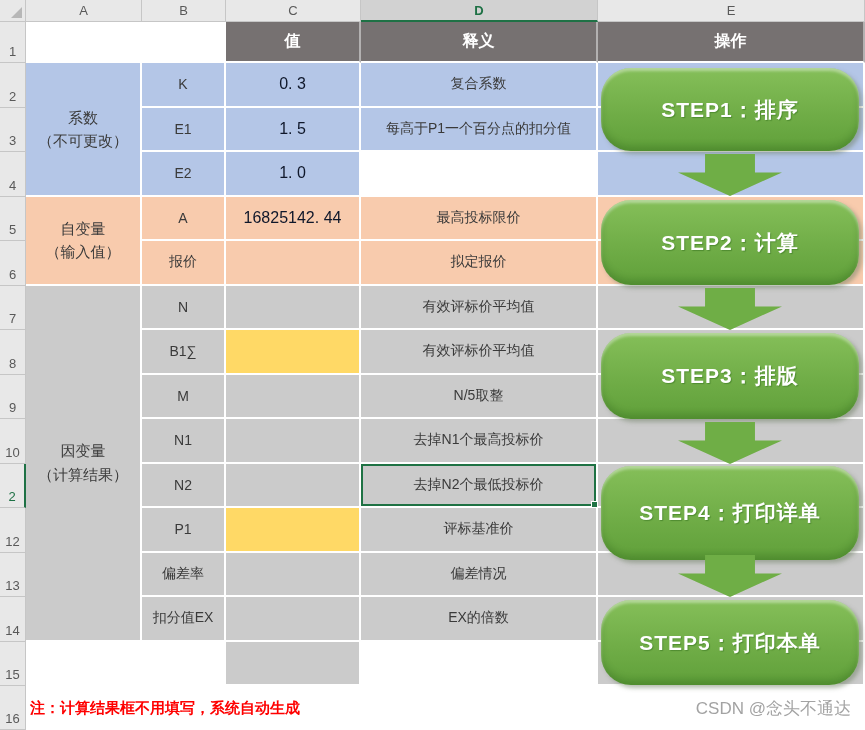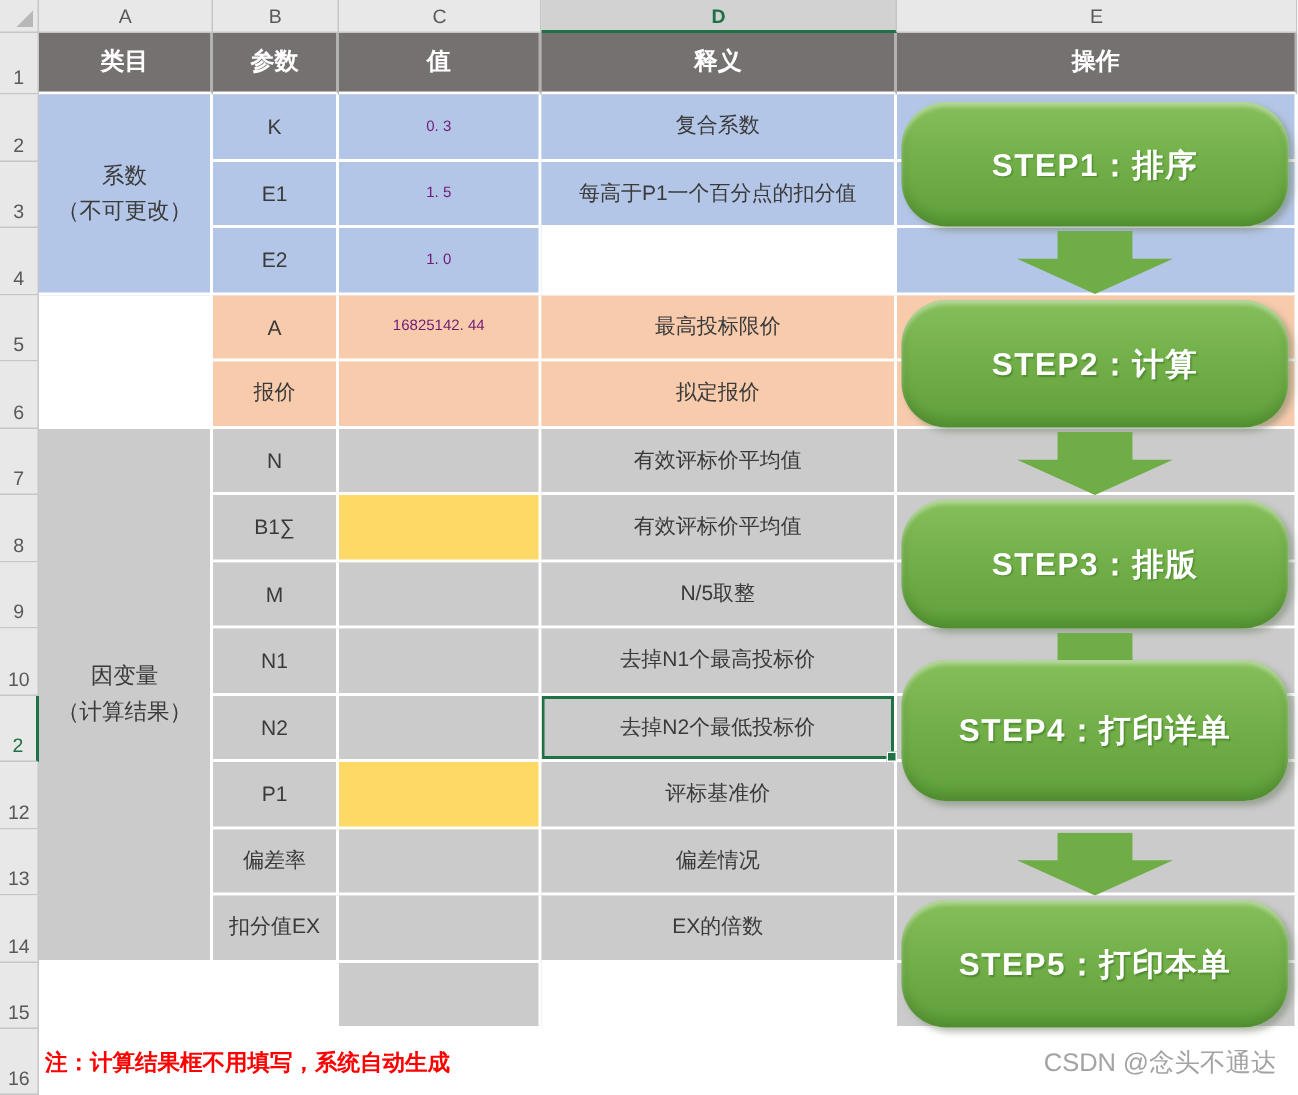--- a/index.html
+++ b/index.html
@@ -31,21 +31,21 @@
     border-right:2px solid #fff;border-bottom:2px solid #fff;box-sizing:border-box;
     display:flex;align-items:center;justify-content:center;
     font-size:14px;color:#3a3a3a;text-align:center;
   }
   .hdr{background:#767171;color:#fff;font-weight:bold;font-size:16px;
        border-right:2px solid rgba(255,255,255,.45);}
   .blue{background:#b4c6e7}
   .orange{background:#f8cbad}
   .gray{background:#cbcbcb}
   .yellow{background:#ffd966}
-  .val{font-size:10px;color:#701a75;text-align:center;}
+  .val{font-size:16px;color:#0f172a;text-align:center;}
   .grp{white-space:pre-line;line-height:1.55;font-size:15px;}
   .selcell{position:relative;box-shadow:inset 0 0 0 2px #1f7244;}
   .fill-handle{
     position:absolute;right:-2px;bottom:-2px;width:7px;height:7px;
     background:#1f7244;border:1px solid #fff;box-sizing:border-box;
   }
   .noterow{background:#fff;border:none;justify-content:flex-start;padding-left:4px;
     color:#fe0000;font-weight:bold;font-size:15px;}
   .wmcell{background:#fff;border:none;justify-content:flex-end;padding-right:14px;
     color:#a3a3a3;font-size:17px;}
@@ -91,28 +91,28 @@
     <div class="chrome rownum" style="grid-column:1;grid-row:9">8</div>
     <div class="chrome rownum" style="grid-column:1;grid-row:10">9</div>
     <div class="chrome rownum" style="grid-column:1;grid-row:11">10</div>
     <div class="chrome rownum selected" style="grid-column:1;grid-row:12">2</div>
     <div class="chrome rownum" style="grid-column:1;grid-row:13">12</div>
     <div class="chrome rownum" style="grid-column:1;grid-row:14">13</div>
     <div class="chrome rownum" style="grid-column:1;grid-row:15">14</div>
     <div class="chrome rownum" style="grid-column:1;grid-row:16">15</div>
     <div class="chrome rownum" style="grid-column:1;grid-row:17">16</div>
 
-    <div class="c hdr" style="grid-column:2;grid-row:2">类目</div>
-    <div class="c hdr" style="grid-column:3;grid-row:2">参数</div>
     <div class="c hdr" style="grid-column:4;grid-row:2">值</div>
     <div class="c hdr" style="grid-column:5;grid-row:2">释义</div>
     <div class="c hdr" style="grid-column:6;grid-row:2">操作</div>
 
     <div class="c blue grp" style="grid-column:2;grid-row:3/6">系数
 （不可更改）</div>
+    <div class="c orange grp" style="grid-column:2;grid-row:6/8">自变量
+（输入值）</div>
     <div class="c gray grp" style="grid-column:2;grid-row:8/16">因变量
 （计算结果）</div>
 
     <div class="c blue" style="grid-column:3;grid-row:3">K</div>
     <div class="c blue" style="grid-column:3;grid-row:4">E1</div>
     <div class="c blue" style="grid-column:3;grid-row:5">E2</div>
     <div class="c orange" style="grid-column:3;grid-row:6">A</div>
     <div class="c orange" style="grid-column:3;grid-row:7">报价</div>
     <div class="c gray" style="grid-column:3;grid-row:8">N</div>
     <div class="c gray" style="grid-column:3;grid-row:9">B1∑</div>
@@ -172,16 +172,16 @@
     <div class="c noterow" style="grid-column:2/6;grid-row:17">注：计算结果框不用填写，系统自动生成</div>
     <div class="c wmcell" style="grid-column:6;grid-row:17">CSDN @念头不通达</div>
   </div>
 
   <div class="step-btn" style="top:68px;height:83px;">STEP1：排序</div>
   <div class="arrow" style="top:154px;"></div>
   <div class="step-btn" style="top:200px;height:85px;">STEP2：计算</div>
   <div class="arrow" style="top:288px;"></div>
   <div class="step-btn" style="top:333px;height:86px;">STEP3：排版</div>
   <div class="arrow" style="top:422px;"></div>
-  <div class="step-btn" style="top:440px;height:94px;">STEP4：打印详单</div>
+  <div class="step-btn" style="top:466px;height:94px;">STEP4：打印详单</div>
   <div class="arrow" style="top:555px;"></div>
   <div class="step-btn" style="top:600px;height:85px;">STEP5：打印本单</div>
 </div>
 
 </body></html>

